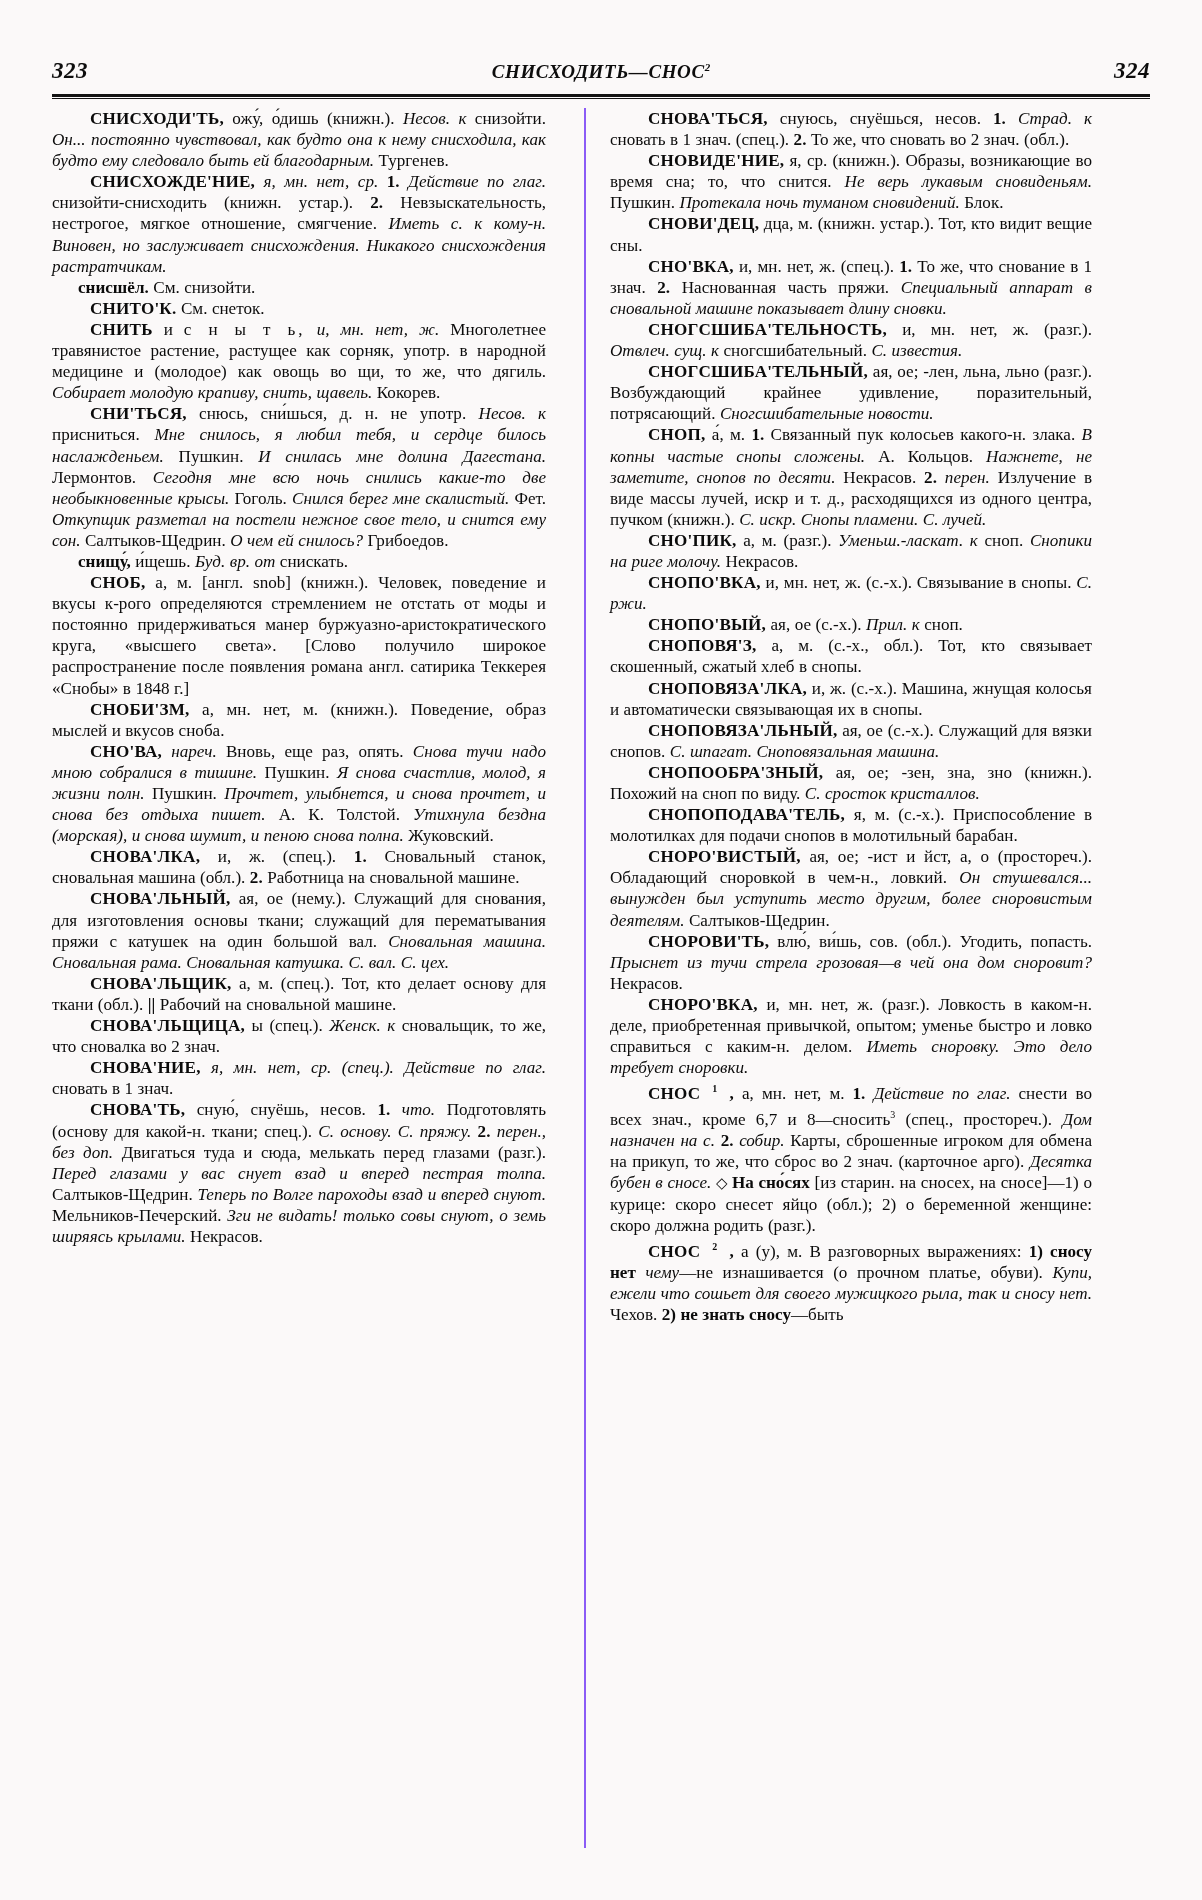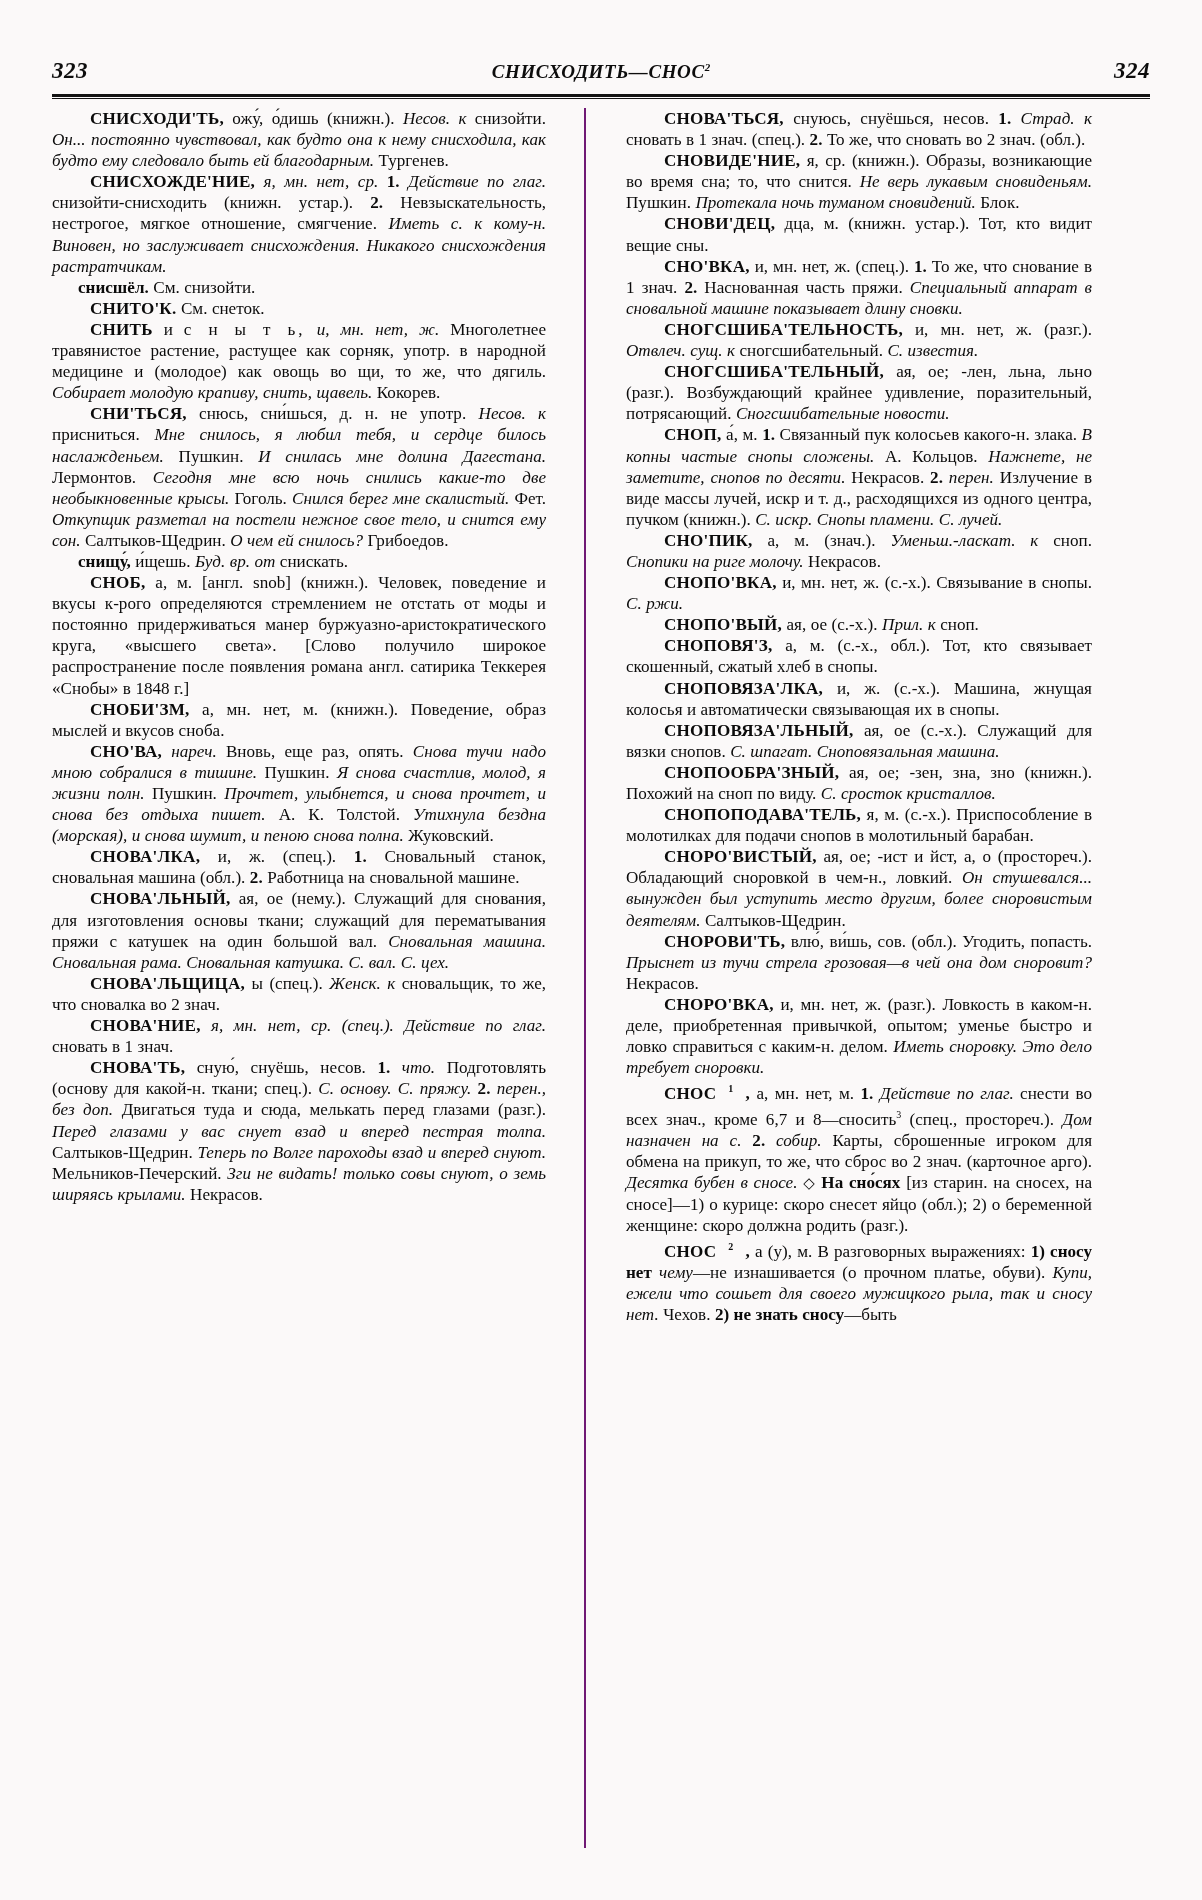--- a/index.html
+++ b/index.html
@@ -77,22 +77,22 @@
     gap: 0;
   }
   .col {
     width: 508px;
     box-sizing: border-box;
   }
   .col-left {
     padding-right: 14px;
   }
   .col-right {
-    padding-left: 40px;
-    border-left: 2px solid #701a75;
+    padding-left: 24px;
+    border-left: 2px solid #8b5cf6;
     margin-left: 24px;
   }
 
   
   .entry {
     font-size: 17.1px;
     line-height: 21.1px;
     text-align: justify;
     text-indent: 26px;
     margin: 0;
@@ -187,20 +187,23 @@
       </p>
 
       <p class="entry">
         <span class="hw">СНОВА'ЛКА,</span><span> и, ж. (спец.). </span><span class="bd">1. </span><span>Сновальный станок, сновальная машина (обл.). </span><span class="bd">2. </span><span>Работница на сновальной машине.</span>
       </p>
 
       <p class="entry">
         <span class="hw">СНОВА'ЛЬНЫЙ,</span><span> ая, ое (нему.). </span><span>Служащий для снования, для изготовления основы ткани; служащий для перематывания пряжи с катушек на один большой вал. </span><span class="it">Сновальная машина. Сновальная рама. Сновальная катушка. С. вал. С. цех.</span>
       </p>
 
+      <p class="entry">
+        <span class="hw">СНОВА'ЛЬЩИК,</span><span> а, м. (спец.). </span><span>Тот, кто делает основу для ткани (обл.). </span><span class="bd">|| </span><span>Рабочий на сновальной машине.</span>
+      </p>
 
       <p class="entry">
         <span class="hw">СНОВА'ЛЬЩИЦА,</span><span> ы (спец.). </span><span class="it">Женск. к </span><span>сновальщик, то же, что сновалка во 2 знач.</span>
       </p>
 
       <p class="entry">
         <span class="hw">СНОВА'НИЕ,</span><span class="it"> я, мн. нет, ср. (спец.). </span><span class="it">Действие по глаг. </span><span>сновать в 1 знач.</span>
       </p>
 
       <p class="entry">
@@ -233,21 +236,21 @@
 
       <p class="entry">
         <span class="hw">СНОГСШИБА'ТЕЛЬНЫЙ,</span><span> ая, ое; -лен, льна, льно (разг.). </span><span>Возбуждающий крайнее удивление, поразительный, потрясающий. </span><span class="it">Сногсшибательные новости.</span>
       </p>
 
       <p class="entry">
         <span class="hw">СНОП,</span><span> а́, м. </span><span class="bd">1. </span><span>Связанный пук колосьев какого-н. злака. </span><span class="it">В копны частые снопы сложены. </span><span>А. Кольцов. </span><span class="it">Нажнете, не заметите, снопов по десяти. </span><span>Некрасов. </span><span class="bd">2. </span><span class="it">перен. </span><span>Излучение в виде массы лучей, искр и т. д., расходящихся из одного центра, пучком (книжн.). </span><span class="it">С. искр. Снопы пламени. С. лучей.</span>
       </p>
 
       <p class="entry">
-        <span class="hw">СНО'ПИК,</span><span> а, м. (знач.). </span><span class="it">Уменьш.-ласкат. к </span><span>сноп. </span><span class="it">Снопики на риге молочу. </span><span>Некрасов.</span>
+        <span class="hw">СНО'ПИК,</span><span> а, м. (разг.). </span><span class="it">Уменьш.-ласкат. к </span><span>сноп. </span><span class="it">Снопики на риге молочу. </span><span>Некрасов.</span>
       </p>
 
       <p class="entry">
         <span class="hw">СНОПО'ВКА,</span><span> и, мн. нет, ж. (с.-х.). </span><span>Связывание в снопы. </span><span class="it">С. ржи.</span>
       </p>
 
       <p class="entry">
         <span class="hw">СНОПО'ВЫЙ,</span><span> ая, ое (с.-х.). </span><span class="it">Прил. к </span><span>сноп.</span>
       </p>
 

